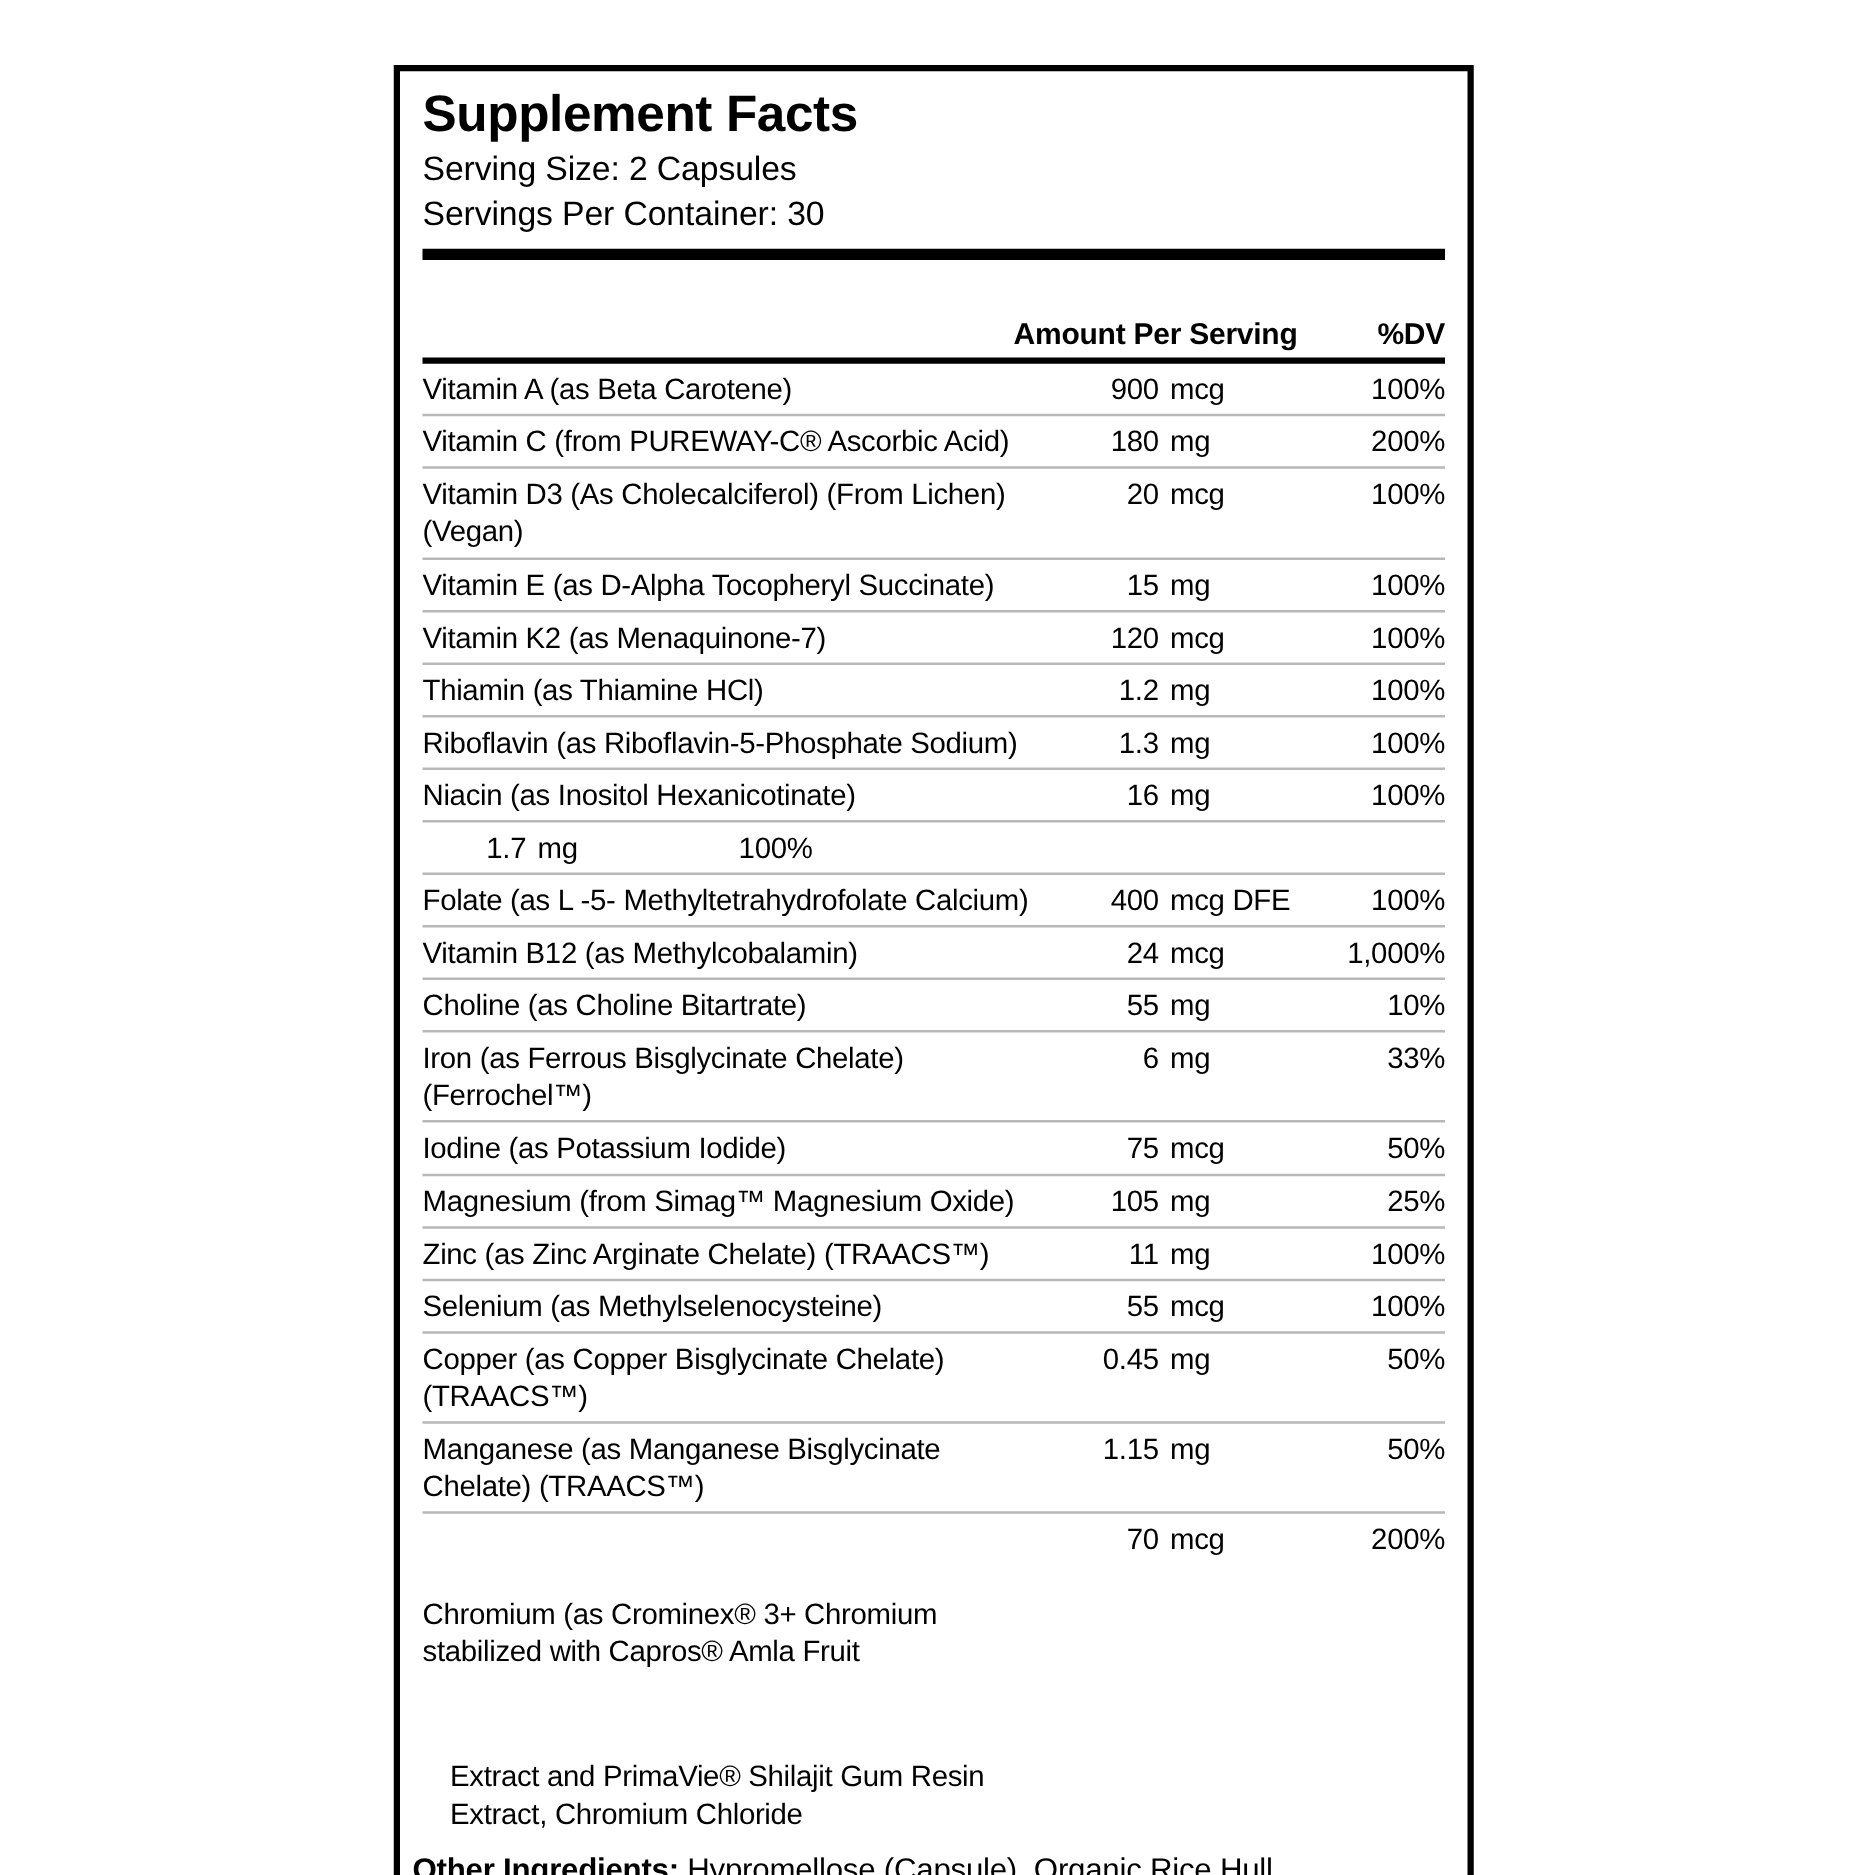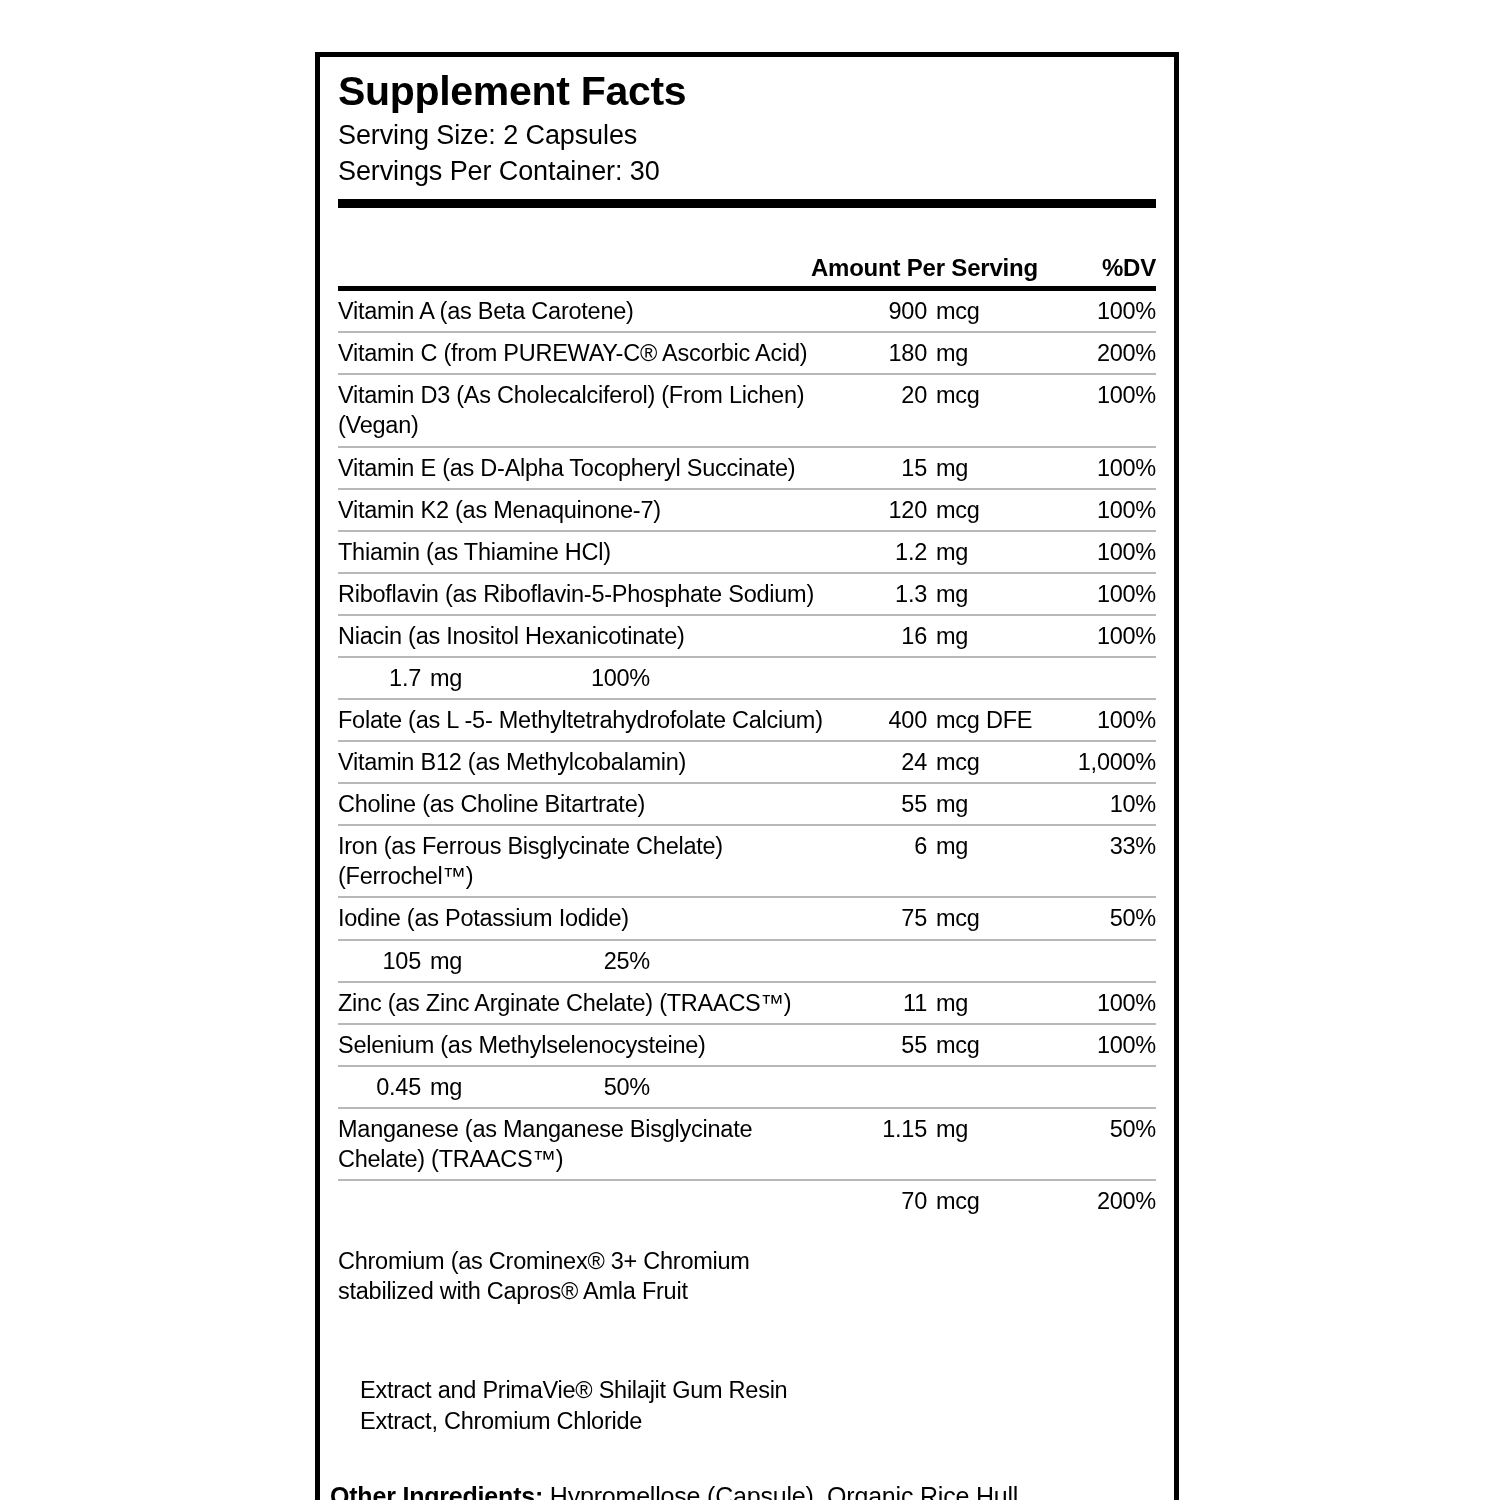--- a/index.html
+++ b/index.html
@@ -252,40 +252,42 @@
         </div>
         <div class="rule-thin"></div>
         <div class="row">
           <div class="name">Iodine (as Potassium Iodide)</div>
           <div class="num">75</div>
           <div class="unit">mcg</div>
           <div class="dv">50%</div>
         </div>
         <div class="rule-thin"></div>
         <div class="row">
+          <div class="name">Magnesium (from Simag™ Magnesium Oxide)</div>
           <div class="num">105</div>
           <div class="unit">mg</div>
           <div class="dv">25%</div>
         </div>
         <div class="rule-thin"></div>
         <div class="row">
           <div class="name">Zinc (as Zinc Arginate Chelate) (TRAACS™)</div>
           <div class="num">11</div>
           <div class="unit">mg</div>
           <div class="dv">100%</div>
         </div>
         <div class="rule-thin"></div>
         <div class="row">
           <div class="name">Selenium (as Methylselenocysteine)</div>
           <div class="num">55</div>
           <div class="unit">mcg</div>
           <div class="dv">100%</div>
         </div>
         <div class="rule-thin"></div>
         <div class="row">
+          <div class="name">Copper (as Copper Bisglycinate Chelate) (TRAACS™)</div>
           <div class="num">0.45</div>
           <div class="unit">mg</div>
           <div class="dv">50%</div>
         </div>
         <div class="rule-thin"></div>
         <div class="row">
           <div class="name">Manganese (as Manganese Bisglycinate Chelate) (TRAACS™)</div>
           <div class="num">1.15</div>
           <div class="unit">mg</div>
           <div class="dv">50%</div>

